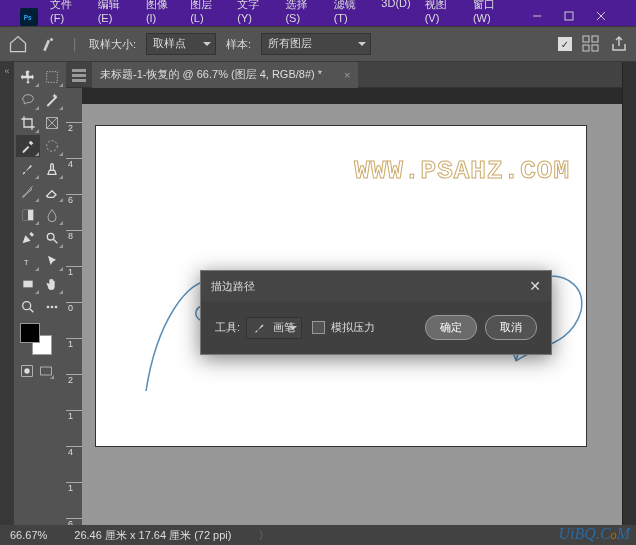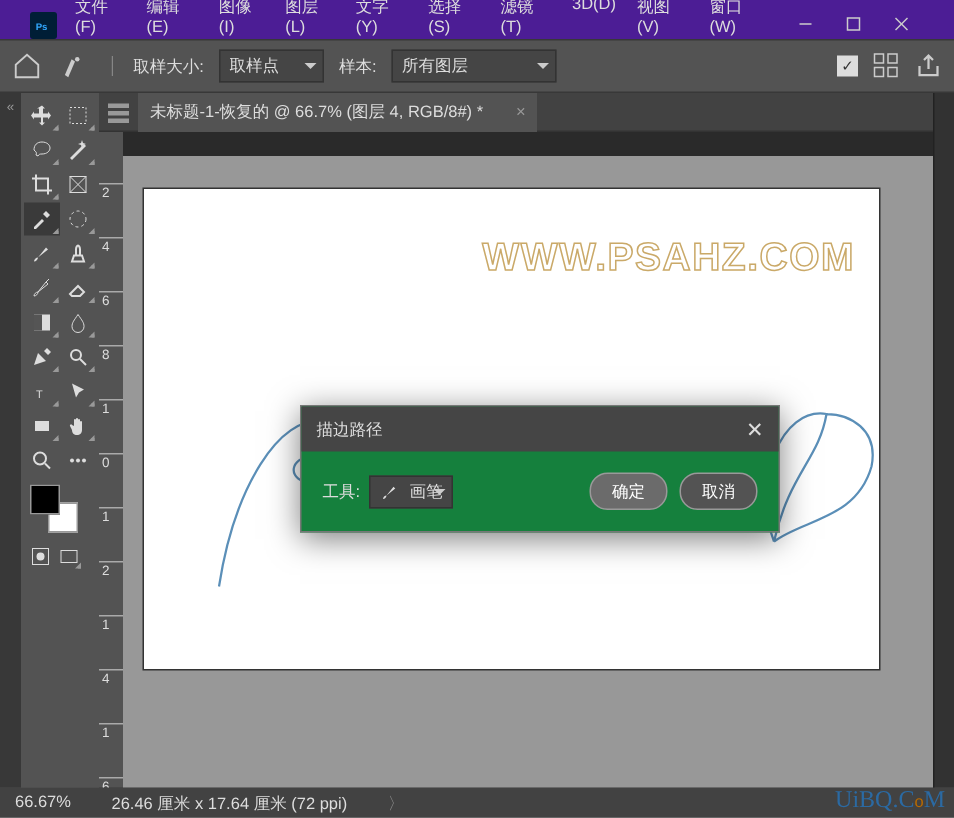--- a/index.html
+++ b/index.html
@@ -40,40 +40,40 @@
 .tab{background:#535353;color:#ddd;padding:4px 8px;display:flex;align-items:center;gap:22px;height:26px}
 .tab .x{color:#999;cursor:pointer}
 .ruler-top{height:16px;background:#535353;position:relative;margin-left:16px;overflow:hidden}
 .ruler-left{width:16px;background:#535353;position:relative;overflow:hidden}
 .ruler-left .tick{position:absolute;left:0;width:16px;border-top:1px solid #aaa}
 .ruler-left .num{position:absolute;left:2px;color:#ddd;font-size:9px}
 .ruler-corner{width:16px;height:16px;background:#535353}
 .canvas-row{flex:1;display:flex}
 .canvas{flex:1;background:#989898;position:relative;overflow:hidden}
 .page{position:absolute;background:#fff;box-shadow:0 0 0 1px #333}
-.wm{position:absolute;font-family:Liberation Sans, sans-serif;font-size:26px;font-weight:bold;color:transparent;-webkit-text-stroke:1px #caa968;letter-spacing:1px}
+.wm{position:absolute;font-family:Liberation Mono, monospace;font-size:26px;font-weight:bold;color:transparent;-webkit-text-stroke:1px #caa968;letter-spacing:1px}
 .curve{position:absolute;stroke:#5b8fb8;stroke-width:1.5;fill:none}
 .right-strip{width:14px;background:#323232;border-left:1px solid #222}
-.dialog{position:absolute;background:#15803d;border:1px solid #777;box-shadow:0 4px 20px rgba(0,0,0,0.5);width:320px}
+.dialog{position:absolute;background:#404040;border:1px solid #777;box-shadow:0 4px 20px rgba(0,0,0,0.5);width:352px}
 .dlg-title{height:30px;display:flex;align-items:center;padding:0 10px;color:#ddd;justify-content:space-between;background:#454545}
 .dlg-close{cursor:pointer;font-size:14px}
 .dlg-body{padding:14px;display:flex;gap:14px}
 .dlg-left{flex:1;display:flex;flex-direction:row;gap:10px}
 .dlg-row{display:flex;align-items:center;gap:6px}
 .dlg-row label{color:#ddd}
 .tool-dd{background:#454545;border:1px solid #333;height:22px;flex:1;display:flex;align-items:center;padding:0 6px;gap:6px;position:relative}
 .tool-dd::after{content:"";position:absolute;right:4px;top:8px;border:4px solid transparent;border-top-color:#ccc}
 .tool-dd .brush-ic{width:14px;height:14px}
 .checkbox{width:13px;height:13px;border:1px solid #999;background:#535353}
 .dlg-right{display:flex;flex-direction:row;gap:8px}
 .pill-btn{background:#6b6b6b;border:1px solid #999;color:#fff;border-radius:12px;padding:4px 14px;cursor:pointer;text-align:center}
 .pill-btn.sec{background:#535353}
 .status{height:20px;background:#424242;color:#ddd;display:flex;align-items:center;padding:0 10px;gap:27px}
 .status .sep{color:#888}
-.credit{position:absolute;right:6px;bottom:2px;font-family:Georgia,serif;font-size:16px;color:#2b6aa3;}
+.credit{position:absolute;right:6px;bottom:2px;font-family:Georgia,serif;font-size:16px;color:#2b6aa3;font-style:italic}
 .credit .o{color:#b86a00}
 </style>
 </head>
 <body>
 
 <div class="titlebar">
   <div class="ps-icon">
     <svg viewBox="0 0 24 24">
         <text x="3" y="17" fill="#31a8ff" font-size="13" font-weight="bold" font-family="Arial">Ps</text>
       </svg>
@@ -392,20 +392,24 @@
     <div class="dlg-left">
       <div class="dlg-row">
         <label>工具:</label>
         <div class="tool-dd">
           <svg class="brush-ic" viewBox="0 0 24 24">
               <path d="M4 20c0-2 2-4 4-4l8-10 2 2-10 8c0 2-2 4-4 4z" fill="#ddd"></path>
             </svg>
           <span style="color:#ddd">画笔</span>
         </div>
       </div>
+      <div class="dlg-row">
+        <div class="checkbox"></div>
+        <label>模拟压力</label>
+      </div>
     </div>
     <div class="dlg-right">
       <div class="pill-btn">确定</div>
       <div class="pill-btn sec">取消</div>
     </div>
   </div>
 </div>
 
 <div class="status">
   <span>66.67%</span>

